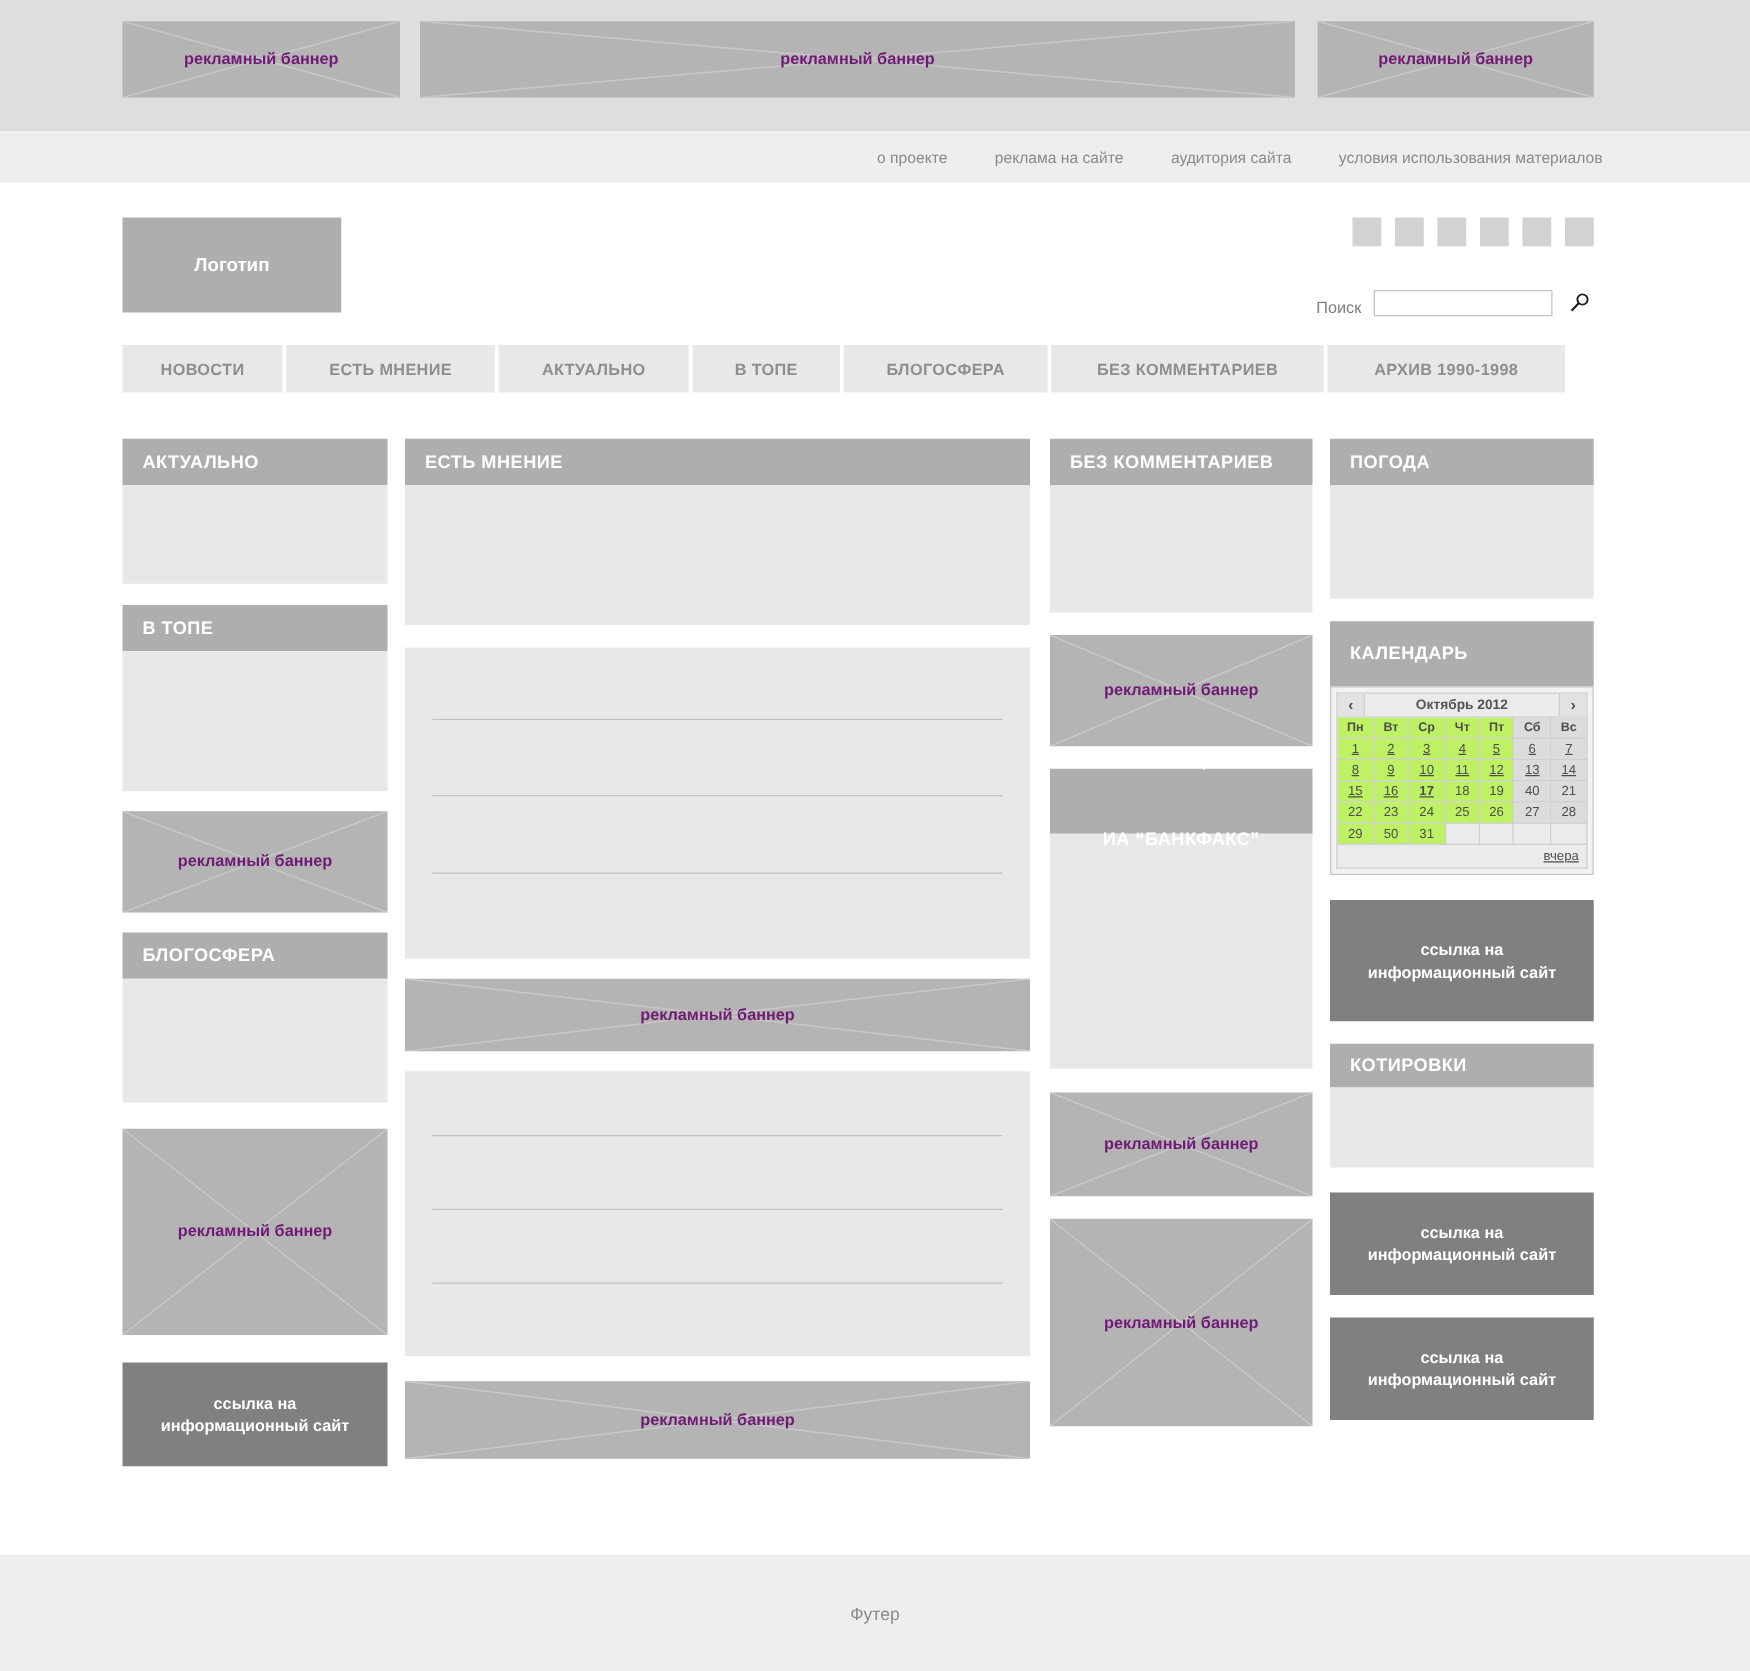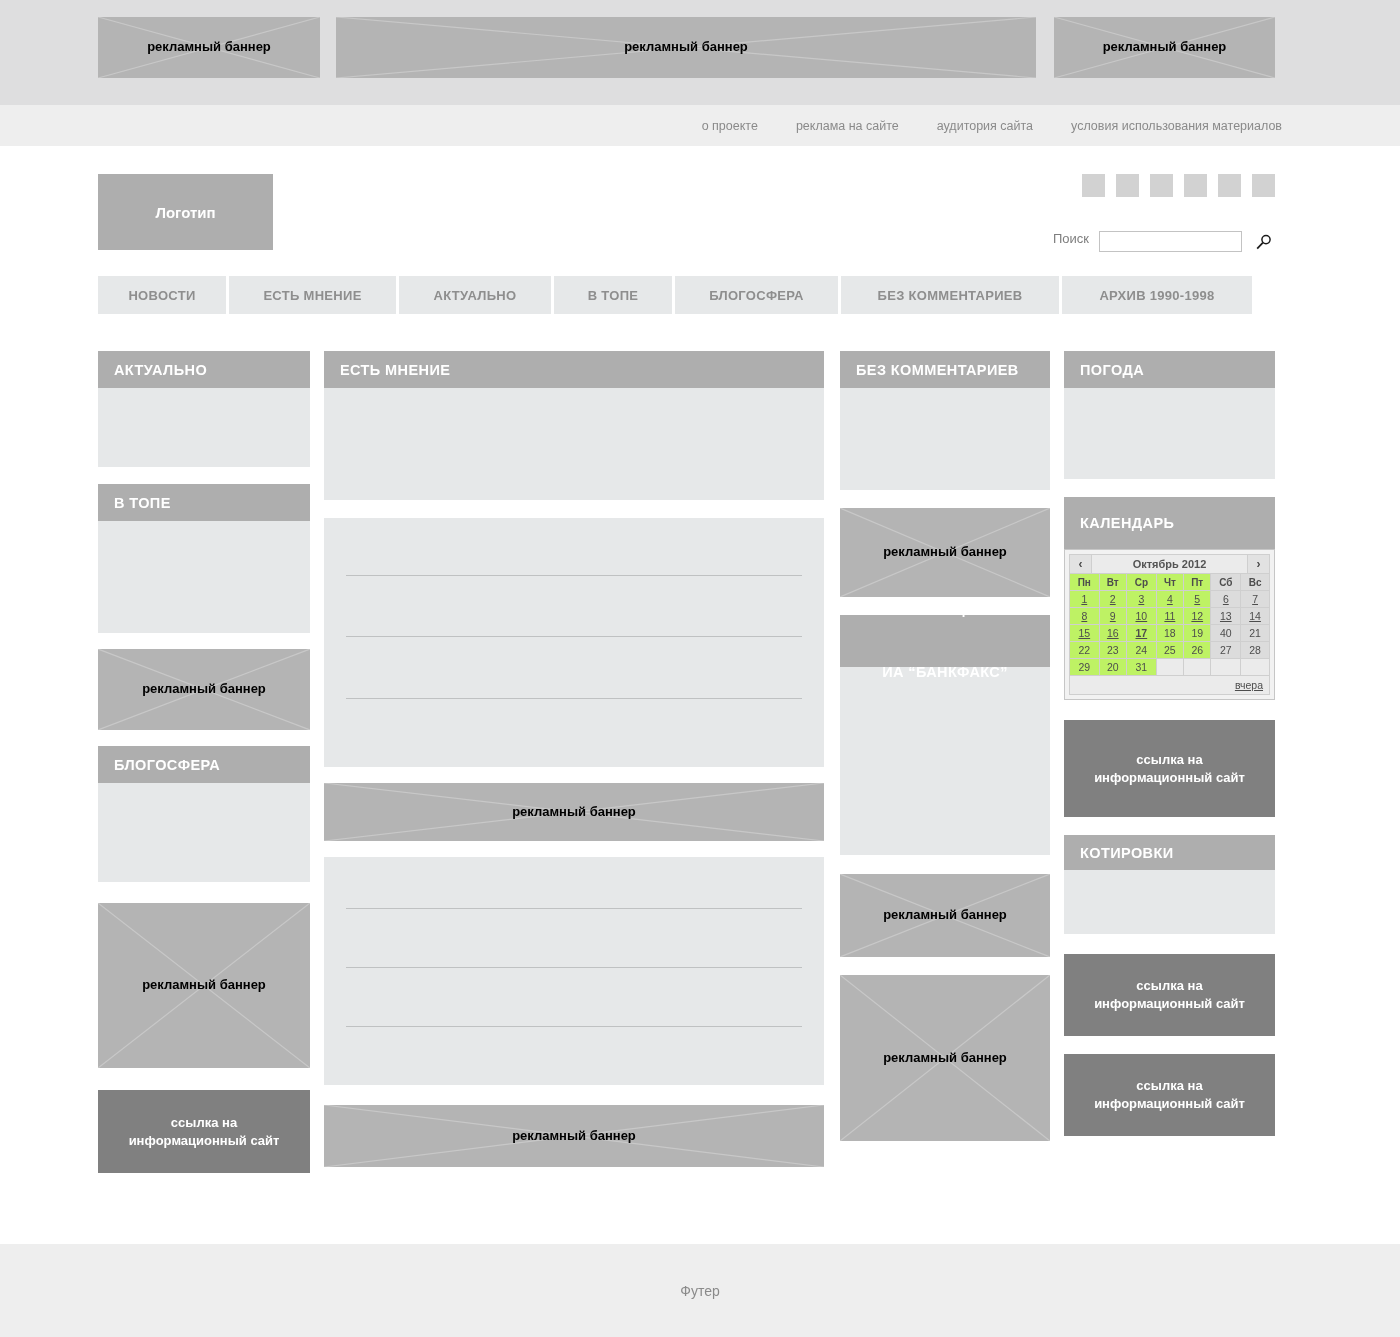--- a/index.html
+++ b/index.html
@@ -23,21 +23,21 @@
     justify-content: center;
   }
   .banner .bx {
     position: absolute;
     inset: 0;
     pointer-events: none;
   }
   .banner .bx line { stroke: #c8c8c8; stroke-width: 1.2; }
   .banner-label {
     position: relative;
-    color: #000000;
+    color: #701a75;
     font-size: 13px;
     font-weight: bold;
     text-align: center;
     line-height: 1.25;
     z-index: 2;
   }
 
   .sec-head {
     background: #aeaeae;
     color: #ffffff;
@@ -125,21 +125,21 @@
     right: 125px; top: 174px;
     display: flex;
     gap: 11px;
   }
   #social-row .sq { width: 23px; height: 23px; background: #d2d2d2; }
 
   #search-row {
     position: absolute;
     right: 125px; top: 231px;
     display: flex;
-    align-items: flex-start;
+    align-items: flex-end;
   }
   #search-label { color: #7e7e7e; font-size: 13px; margin-right: 10px; }
   #search-input {
     width: 143px; height: 21px;
     border: 1px solid #c3c3c3;
     background: #ffffff;
     font-family: "Liberation Sans", sans-serif;
     font-size: 12px;
     padding: 0 4px;
     outline: none;
@@ -520,21 +520,21 @@
             <td class=""><span>22</span></td>
             <td class=""><span>23</span></td>
             <td class=""><span>24</span></td>
             <td class=""><span>25</span></td>
             <td class=""><span>26</span></td>
             <td class="wk"><span>27</span></td>
             <td class="wk"><span>28</span></td>
           </tr>
           <tr>
             <td class=""><span>29</span></td>
-            <td class=""><span>20</span></td>
+            <td class=""><span>50</span></td>
             <td class=""><span>31</span></td>
             <td class="empty"></td>
             <td class="empty"></td>
             <td class="wk empty"></td>
             <td class="wk empty"></td>
           </tr>
         </tbody>
     </table>
     <div id="cal-foot">
       <span>вчера</span>

